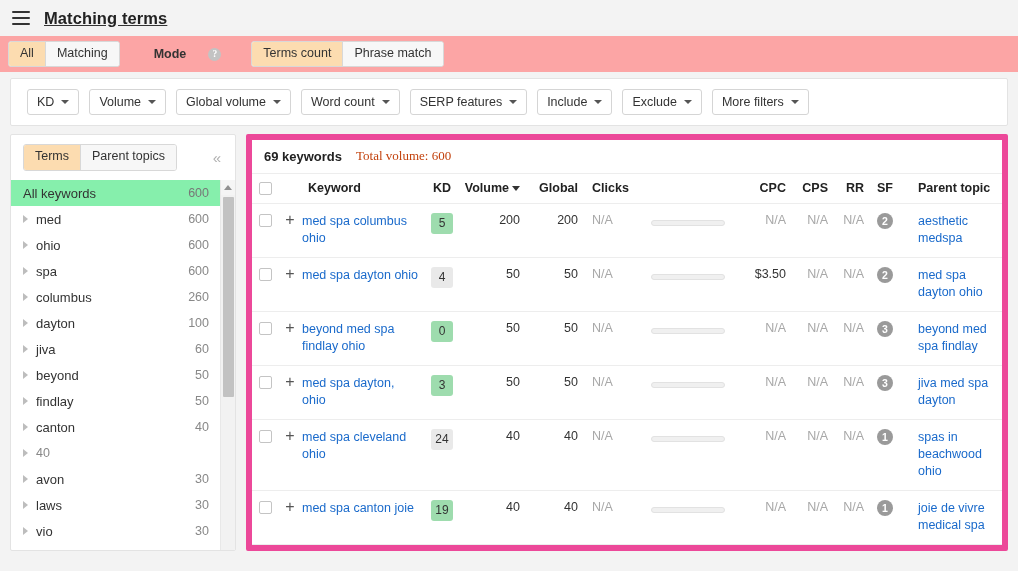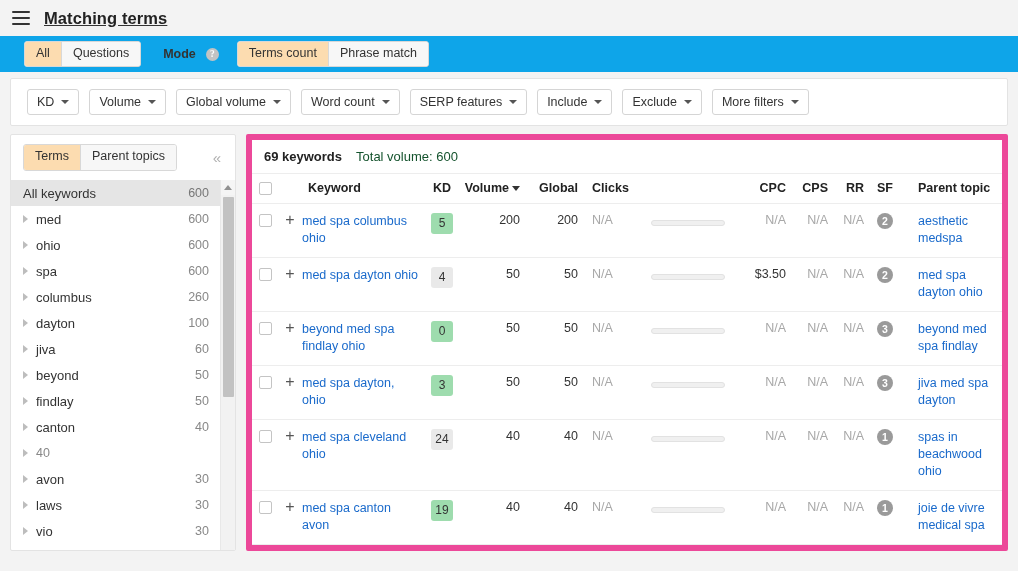--- a/index.html
+++ b/index.html
@@ -33,23 +33,23 @@
     font-weight: bold;
     color: #222;
     letter-spacing: .1px;
   }
 
   
   .moderow {
     height: 36px;
     display: flex;
     align-items: center;
-    padding-left: 24px;
-    gap: 4px;
-    background: #0ea5e9;
+    padding-left: 8px;
+    gap: 16px;
+    background: #fca5a5;
   }
   .seg {
     display: flex;
     border-radius: 3px;
     overflow: hidden;
     border: 1px solid #d8d8d8;
     background: #fff;
   }
   .seg .segbtn {
     height: 24px;
@@ -160,21 +160,21 @@
   .trow {
     height: 26px;
     display: flex;
     align-items: center;
     font-size: 13px;
     color: #333;
     padding-left: 12px;
     padding-right: 26px;
     cursor: pointer;
   }
-  .trow.active { background: #e5e5e5; gap: 31px; }
+  .trow.active { background: #86efac; gap: 31px; }
   .trow .arrow {
     width: 0; height: 0;
     border-top: 4px solid transparent;
     border-bottom: 4px solid transparent;
     border-left: 5px solid #bdbdbd;
     margin-right: 8px;
     flex: 0 0 auto;
   }
   .trow .tlabel { flex: 1; }
   .trow.active .tlabel { margin-left: 0; }
@@ -224,21 +224,21 @@
   }
   .summary {
     height: 48px;
     display: flex;
     align-items: center;
     padding-left: 12px;
     gap: 14px;
     font-size: 13px;
   }
   .summary .kwcount { font-weight: bold; color: #222; }
-  .summary .totvol { color: #14532d; }
+  .summary .totvol { color: #c2410c; font-family: Liberation Serif, serif; }
 
   table.kwtable {
     width: 100%;
     border-collapse: collapse;
     table-layout: fixed;
   }
   table.kwtable th {
     font-size: 12.5px;
     font-weight: bold;
     color: #222;
@@ -358,21 +358,21 @@
     <span></span>
       <span></span>
       <span></span>
   </div>
   <div class="page-title">Matching terms</div>
 </div>
 
 <div class="moderow">
   <div class="seg">
     <div class="segbtn active">All</div>
-    <div class="segbtn">Questions</div>
+    <div class="segbtn">Matching</div>
   </div>
   <div class="modelabel">Mode</div>
   <div class="helpicon">?</div>
   <div class="seg">
     <div class="segbtn active">Terms count</div>
     <div class="segbtn">Phrase match</div>
   </div>
 </div>
 
 <div class="filters">
@@ -598,21 +598,21 @@
             <td class="c-bar"><span class="clickbar"></span></td>
             <td class="c-cpc na">N/A</td>
             <td class="c-cps na">N/A</td>
             <td class="c-rr na">N/A</td>
             <td class="c-sf"><span class="sfbadge">1</span></td>
             <td class="c-pt"><a class="ptlink">spas in beachwood ohio</a></td>
           </tr>
           <tr>
             <td class="c-check"><span class="cbox"></span></td>
             <td class="c-plus"><span class="plusbtn">+</span></td>
-            <td class="c-kw"><a class="kwlink">med spa canton avon</a></td>
+            <td class="c-kw"><a class="kwlink">med spa canton joie</a></td>
             <td class="c-kd"><span class="kdbadge kd-green">19</span></td>
             <td class="c-vol num">40</td>
             <td class="c-glob num">40</td>
             <td class="c-clicks na">N/A</td>
             <td class="c-bar"><span class="clickbar"></span></td>
             <td class="c-cpc na">N/A</td>
             <td class="c-cps na">N/A</td>
             <td class="c-rr na">N/A</td>
             <td class="c-sf"><span class="sfbadge">1</span></td>
             <td class="c-pt"><a class="ptlink">joie de vivre medical spa</a></td>

